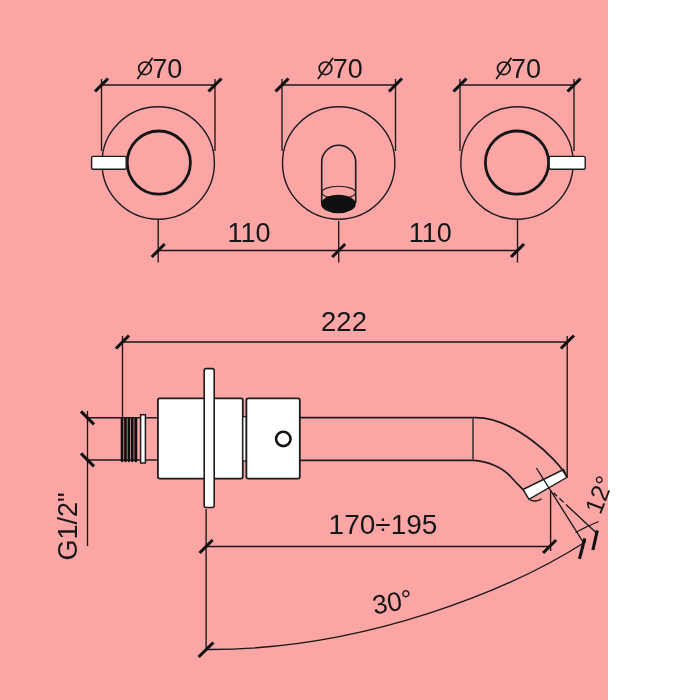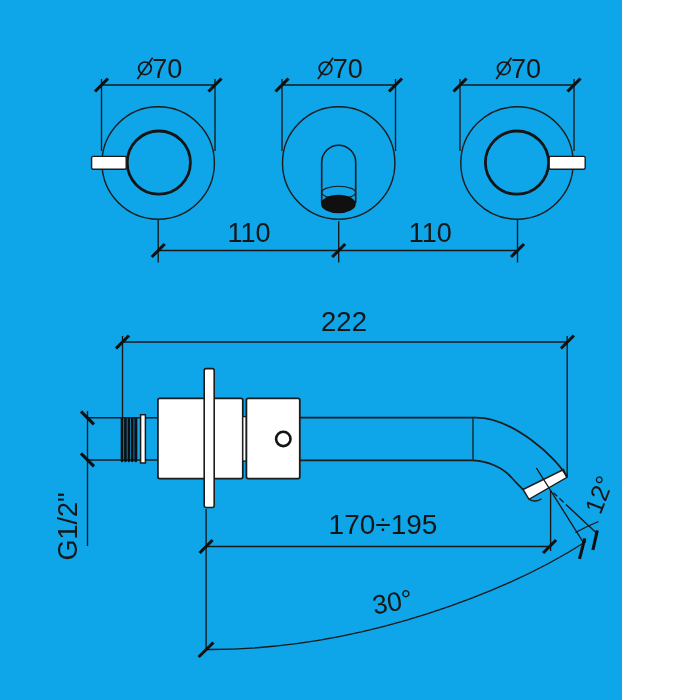--- a/index.html
+++ b/index.html
@@ -1,16 +1,16 @@
 <!DOCTYPE html>
 <html><head>
 <meta charset="utf-8">
 <style>
   html,body{margin:0;padding:0;background:#ffffff;}
-  #wrap{width:608px;height:700px;position:relative;background:#0ea5e9;padding-left:14px;}
+  #wrap{width:608px;height:700px;position:relative;background:#fca5a5;}
   svg{position:absolute;top:0;left:0;}
   text{font-family:"Liberation Sans",sans-serif;fill:#161616;}
 </style>
 </head>
 <body>
 <div id="wrap">
 <svg width="700" height="700" viewBox="0 0 700 700">
 
   <g fill="none" stroke="#1c1c1c" stroke-width="1.4">
     <circle cx="158.2" cy="163" r="56.2"></circle>

